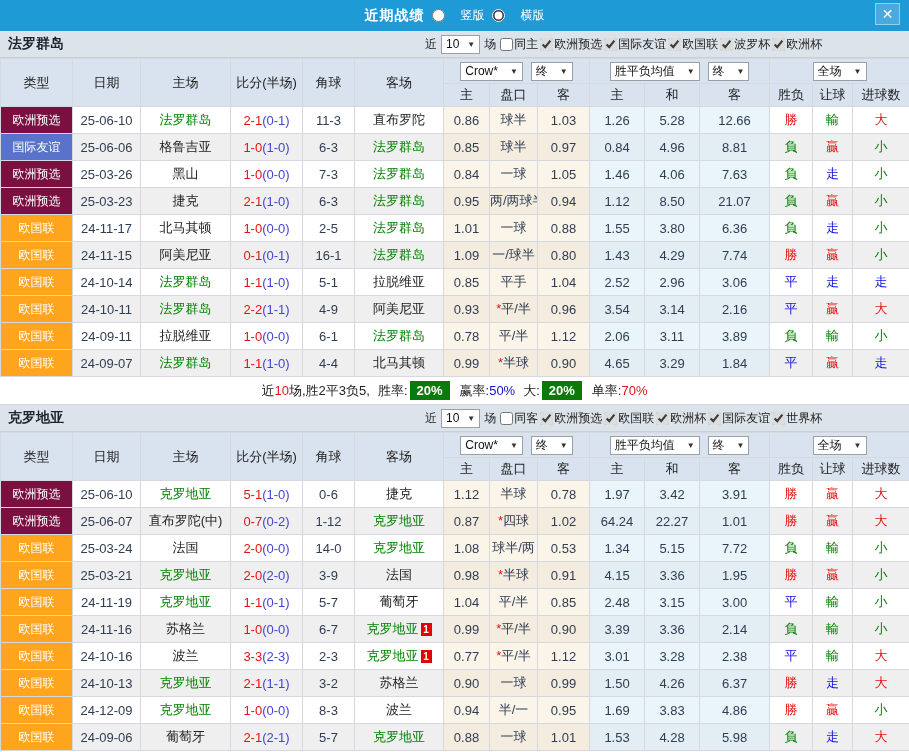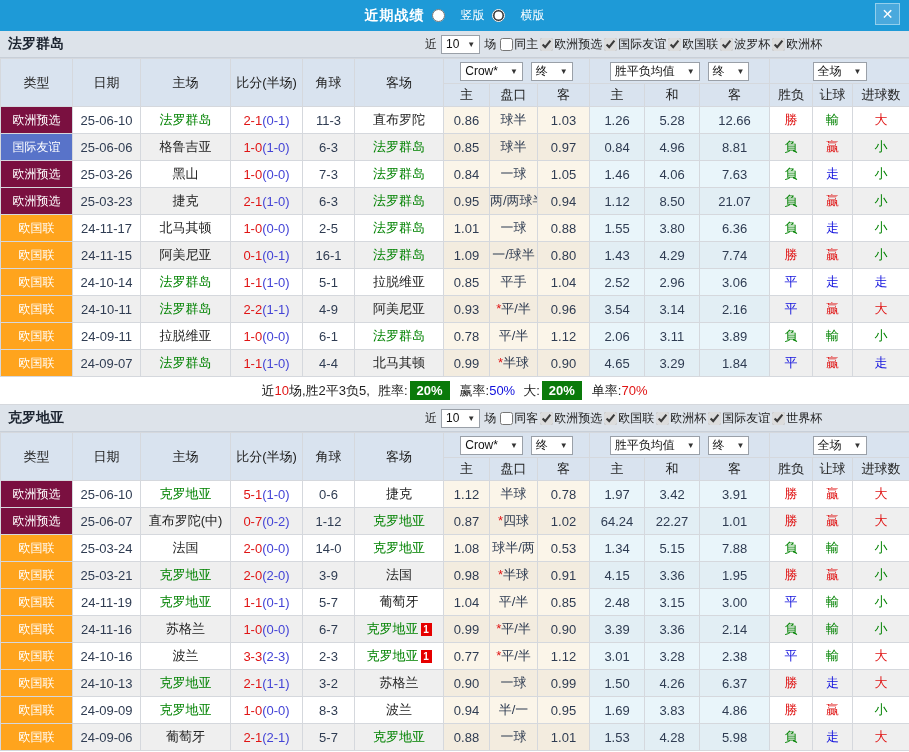--- a/index.html
+++ b/index.html
@@ -522,21 +522,21 @@
             <td class="c-date">25-03-24</td>
             <td class="c-team"><span class="team">法国</span></td>
             <td class="c-score"><span class="ft">2-0</span><span class="ht">(0-0)</span></td>
             <td class="c-corner">14-0</td>
             <td class="c-team"><span class="team-hl">克罗地亚</span></td>
             <td class="c-odds">1.08</td>
             <td class="c-odds">球半/两</td>
             <td class="c-odds">0.53</td>
             <td class="c-avg">1.34</td>
             <td class="c-avg">5.15</td>
-            <td class="c-avg">7.88</td>
+            <td class="c-avg">7.72</td>
             <td class="c-res green">負</td>
             <td class="c-res green">輸</td>
             <td class="c-res green">小</td>
           </tr>
           <tr class="even">
             <td class="c-type" style="background: rgb(255, 164, 29);">欧国联</td>
             <td class="c-date">25-03-21</td>
             <td class="c-team"><span class="team-hl">克罗地亚</span></td>
             <td class="c-score"><span class="ft">2-0</span><span class="ht">(2-0)</span></td>
             <td class="c-corner">3-9</td>
@@ -614,21 +614,21 @@
             <td class="c-odds">0.99</td>
             <td class="c-avg">1.50</td>
             <td class="c-avg">4.26</td>
             <td class="c-avg">6.37</td>
             <td class="c-res red">勝</td>
             <td class="c-res blue">走</td>
             <td class="c-res red">大</td>
           </tr>
           <tr class="odd">
             <td class="c-type" style="background: rgb(255, 164, 29);">欧国联</td>
-            <td class="c-date">24-09-09</td>
+            <td class="c-date">24-12-09</td>
             <td class="c-team"><span class="team-hl">克罗地亚</span></td>
             <td class="c-score"><span class="ft">1-0</span><span class="ht">(0-0)</span></td>
             <td class="c-corner">8-3</td>
             <td class="c-team"><span class="team">波兰</span></td>
             <td class="c-odds">0.94</td>
             <td class="c-odds">半/一</td>
             <td class="c-odds">0.95</td>
             <td class="c-avg">1.69</td>
             <td class="c-avg">3.83</td>
             <td class="c-avg">4.86</td>

